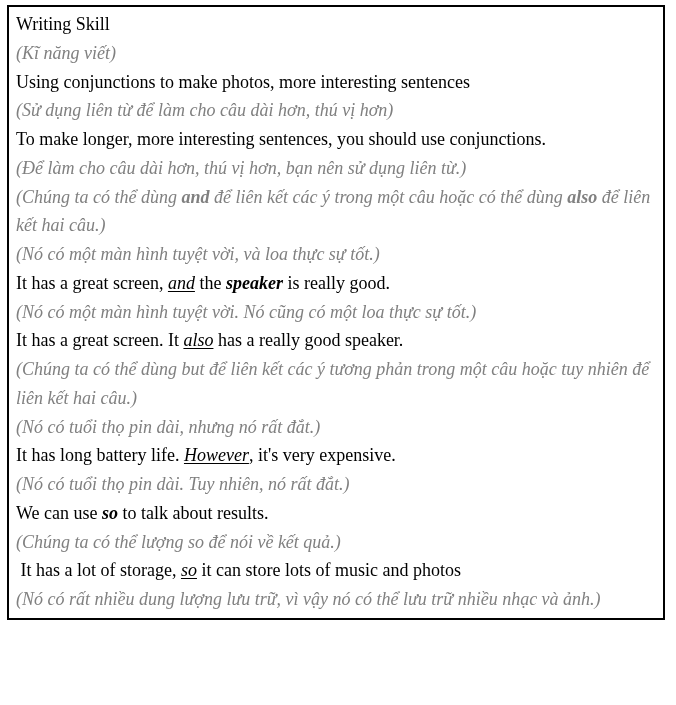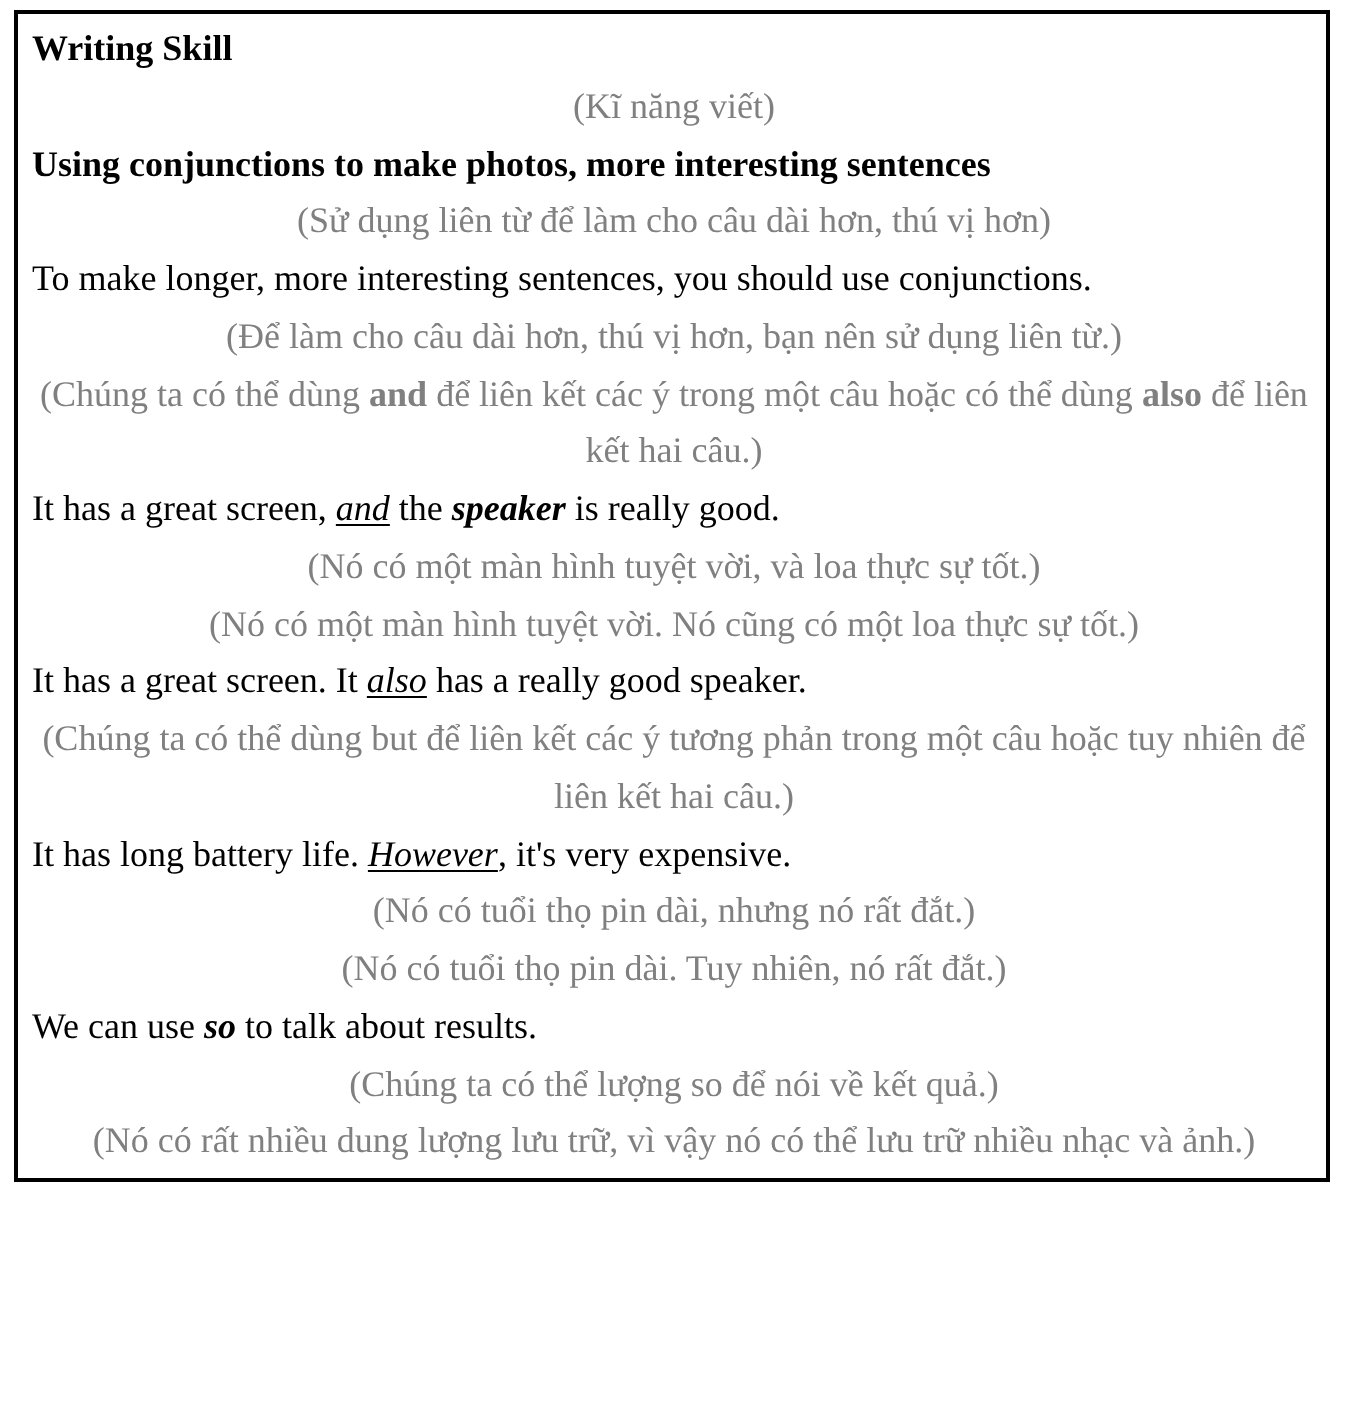--- a/index.html
+++ b/index.html
@@ -22,46 +22,47 @@
     background: #ffffff;
   }
   .para {
     margin: 0;
     padding: 0;
     font-size: 18px;
     line-height: 28.75px;
     color: #000000;
     white-space: pre-wrap;
   }
-  .para.en-bold { font-weight: bold; }
+  .para.en-bold { font-weight: normal; }
   .para.vi {
     color: #808080;
-    text-align: center;
+    font-style: italic;
   }
   .seg-b  { font-weight: bold; }
   .seg-bi { font-weight: bold; font-style: italic; }
   .seg-iu { font-style: italic; text-decoration: underline; text-underline-offset: 2px; }
 </style>
 </head>
 <body>
 
 <div class="doc-box">
   <div id="doc-content">
       <p class="para en-bold"><span>Writing Skill</span></p>
       <p class="para vi"><span>(Kĩ năng viết)</span></p>
       <p class="para en-bold"><span>Using conjunctions to make photos, more interesting sentences</span></p>
       <p class="para vi"><span>(Sử dụng liên từ để làm cho câu dài hơn, thú vị hơn)</span></p>
       <p class="para en"><span>To make longer, more interesting sentences, you should use conjunctions.</span></p>
       <p class="para vi"><span>(Để làm cho câu dài hơn, thú vị hơn, bạn nên sử dụng liên từ.)</span></p>
       <p class="para vi"><span>(Chúng ta có thể dùng </span><span class="seg-b">and</span><span> để liên kết các ý trong một câu hoặc có thể dùng </span><span class="seg-b">also</span><span> để liên kết hai câu.)</span></p>
+      <p class="para vi"><span>(Nó có một màn hình tuyệt vời, và loa thực sự tốt.)</span></p>
       <p class="para en"><span>It has a great screen, </span><span class="seg-iu">and</span><span> the </span><span class="seg-bi">speaker</span><span> is really good.</span></p>
-      <p class="para vi"><span>(Nó có một màn hình tuyệt vời, và loa thực sự tốt.)</span></p>
       <p class="para vi"><span>(Nó có một màn hình tuyệt vời. Nó cũng có một loa thực sự tốt.)</span></p>
       <p class="para en"><span>It has a great screen. It </span><span class="seg-iu">also</span><span> has a really good speaker.</span></p>
       <p class="para vi"><span>(Chúng ta có thể dùng but để liên kết các ý tương phản trong một câu hoặc tuy nhiên để liên kết hai câu.)</span></p>
+      <p class="para vi"><span>(Nó có tuổi thọ pin dài, nhưng nó rất đắt.)</span></p>
       <p class="para en"><span>It has long battery life. </span><span class="seg-iu">However</span><span>, it's very expensive.</span></p>
-      <p class="para vi"><span>(Nó có tuổi thọ pin dài, nhưng nó rất đắt.)</span></p>
       <p class="para vi"><span>(Nó có tuổi thọ pin dài. Tuy nhiên, nó rất đắt.)</span></p>
       <p class="para en"><span>We can use </span><span class="seg-bi">so</span><span> to talk about results.</span></p>
       <p class="para vi"><span>(Chúng ta có thể lượng so để nói về kết quả.)</span></p>
+      <p class="para en"><span> It has a lot of storage, </span><span class="seg-iu">so</span><span> it can store lots of music and photos</span></p>
       <p class="para vi"><span>(Nó có rất nhiều dung lượng lưu trữ, vì vậy nó có thể lưu trữ nhiều nhạc và ảnh.)</span></p>
     </div>
 </div>
 
 </body></html>

